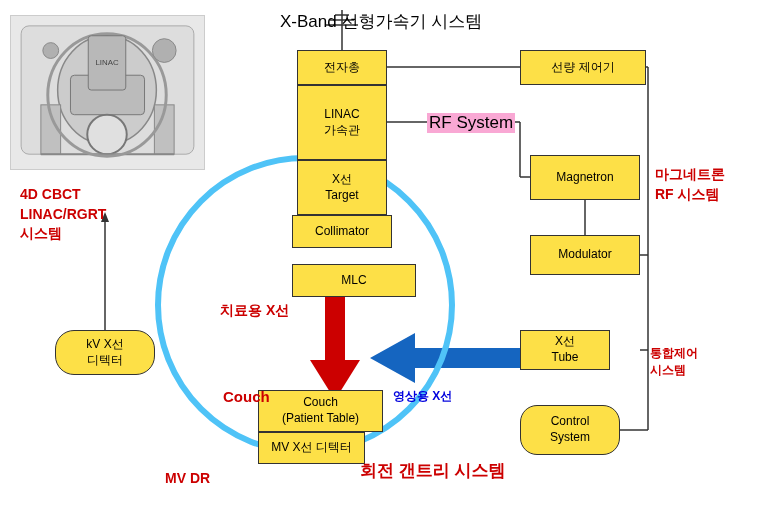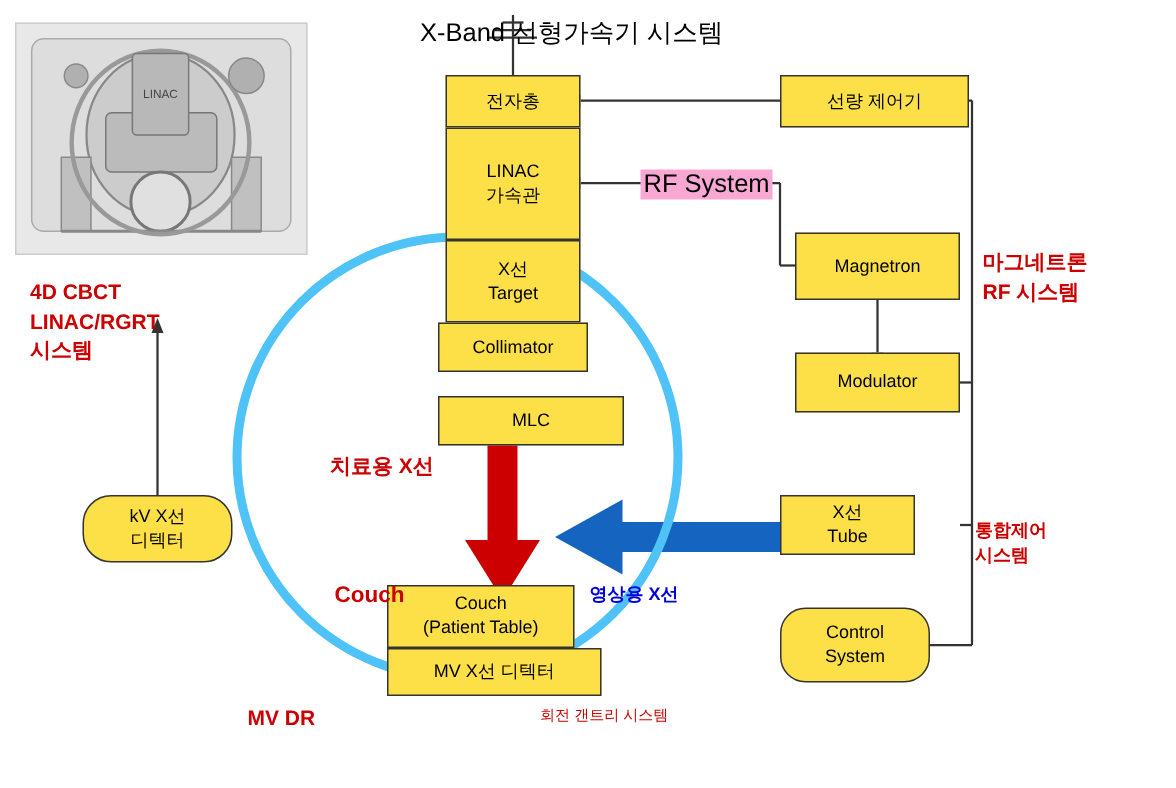--- a/index.html
+++ b/index.html
@@ -150,21 +150,21 @@
     
     .box-couch {
       top: 390px;
       left: 258px;
       width: 125px;
       height: 42px;
     }
     .box-mv {
       top: 432px;
       left: 258px;
-      width: 143px;
+      width: 107px;
       height: 32px;
     }
 
     
     .label-red {
       position: absolute;
       color: #cc0000;
       font-weight: bold;
       font-size: 14px;
     }
@@ -293,18 +293,18 @@
 시스템</div>
 
   <div class="label-red" style="top:388px; left:223px; font-size:15px; font-weight:bold;">Couch</div>
 
   <div class="label-red" style="top:302px; left:220px; font-size:14px; font-weight:bold;">치료용 X선</div>
 
   <div class="label-blue" style="top:388px; left:393px; font-size:12px;">영상용 X선</div>
 
   <div class="label-red" style="top:470px; left:165px; font-size:14px; font-weight:bold;">MV DR</div>
 
-  <div class="label-red" style="top:470px; left:360px; font-size:10px; font-weight:normal;">회전 갠트리 시스템</div>
+  <div class="label-red" style="top:459px; left:360px; font-size:17px; font-weight:bold;">회전 갠트리 시스템</div>
 
   <div class="label-red" style="top:345px; left:650px; font-size:12px; font-weight:bold; white-space:pre-line; line-height:1.4;">통합제어
 시스템</div>
 
 </div>
 
 </body></html>

